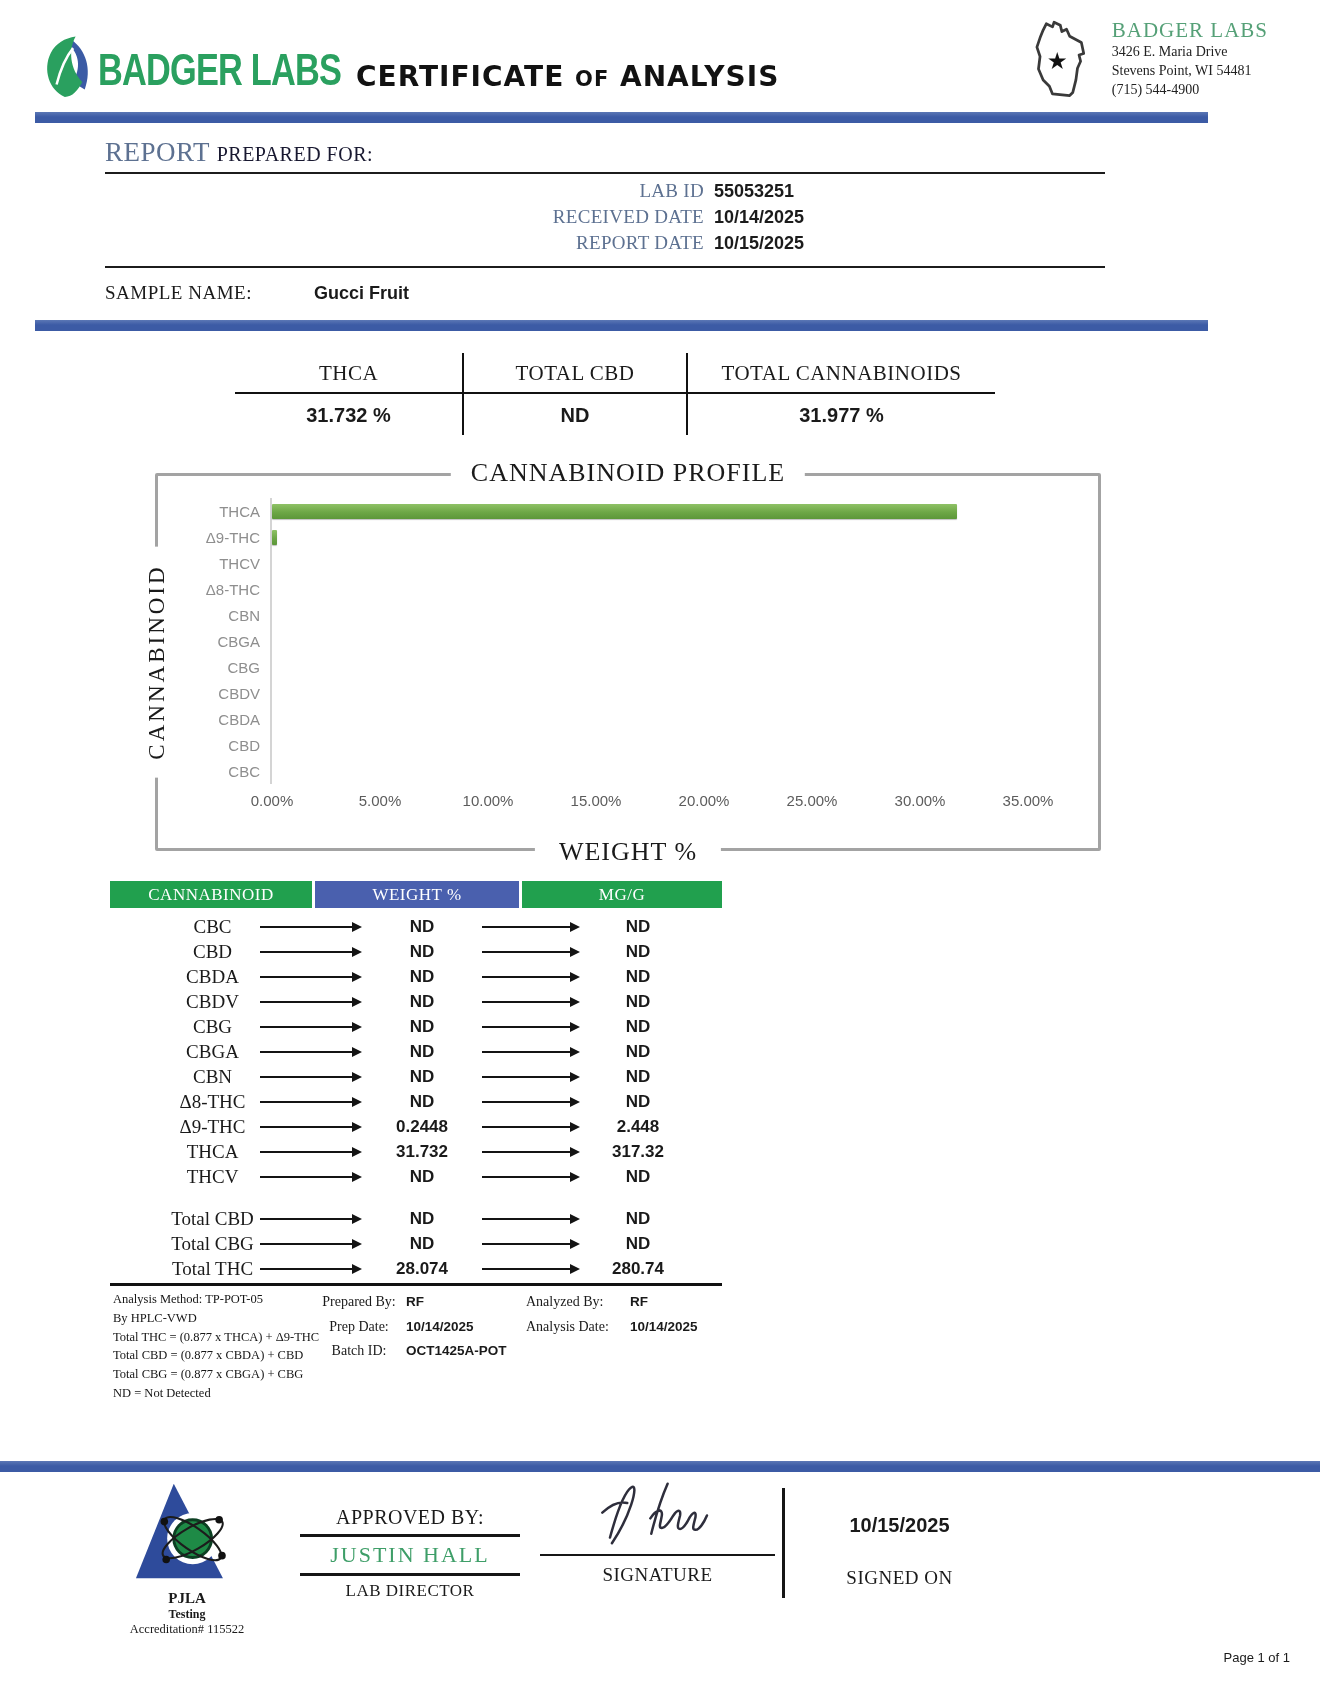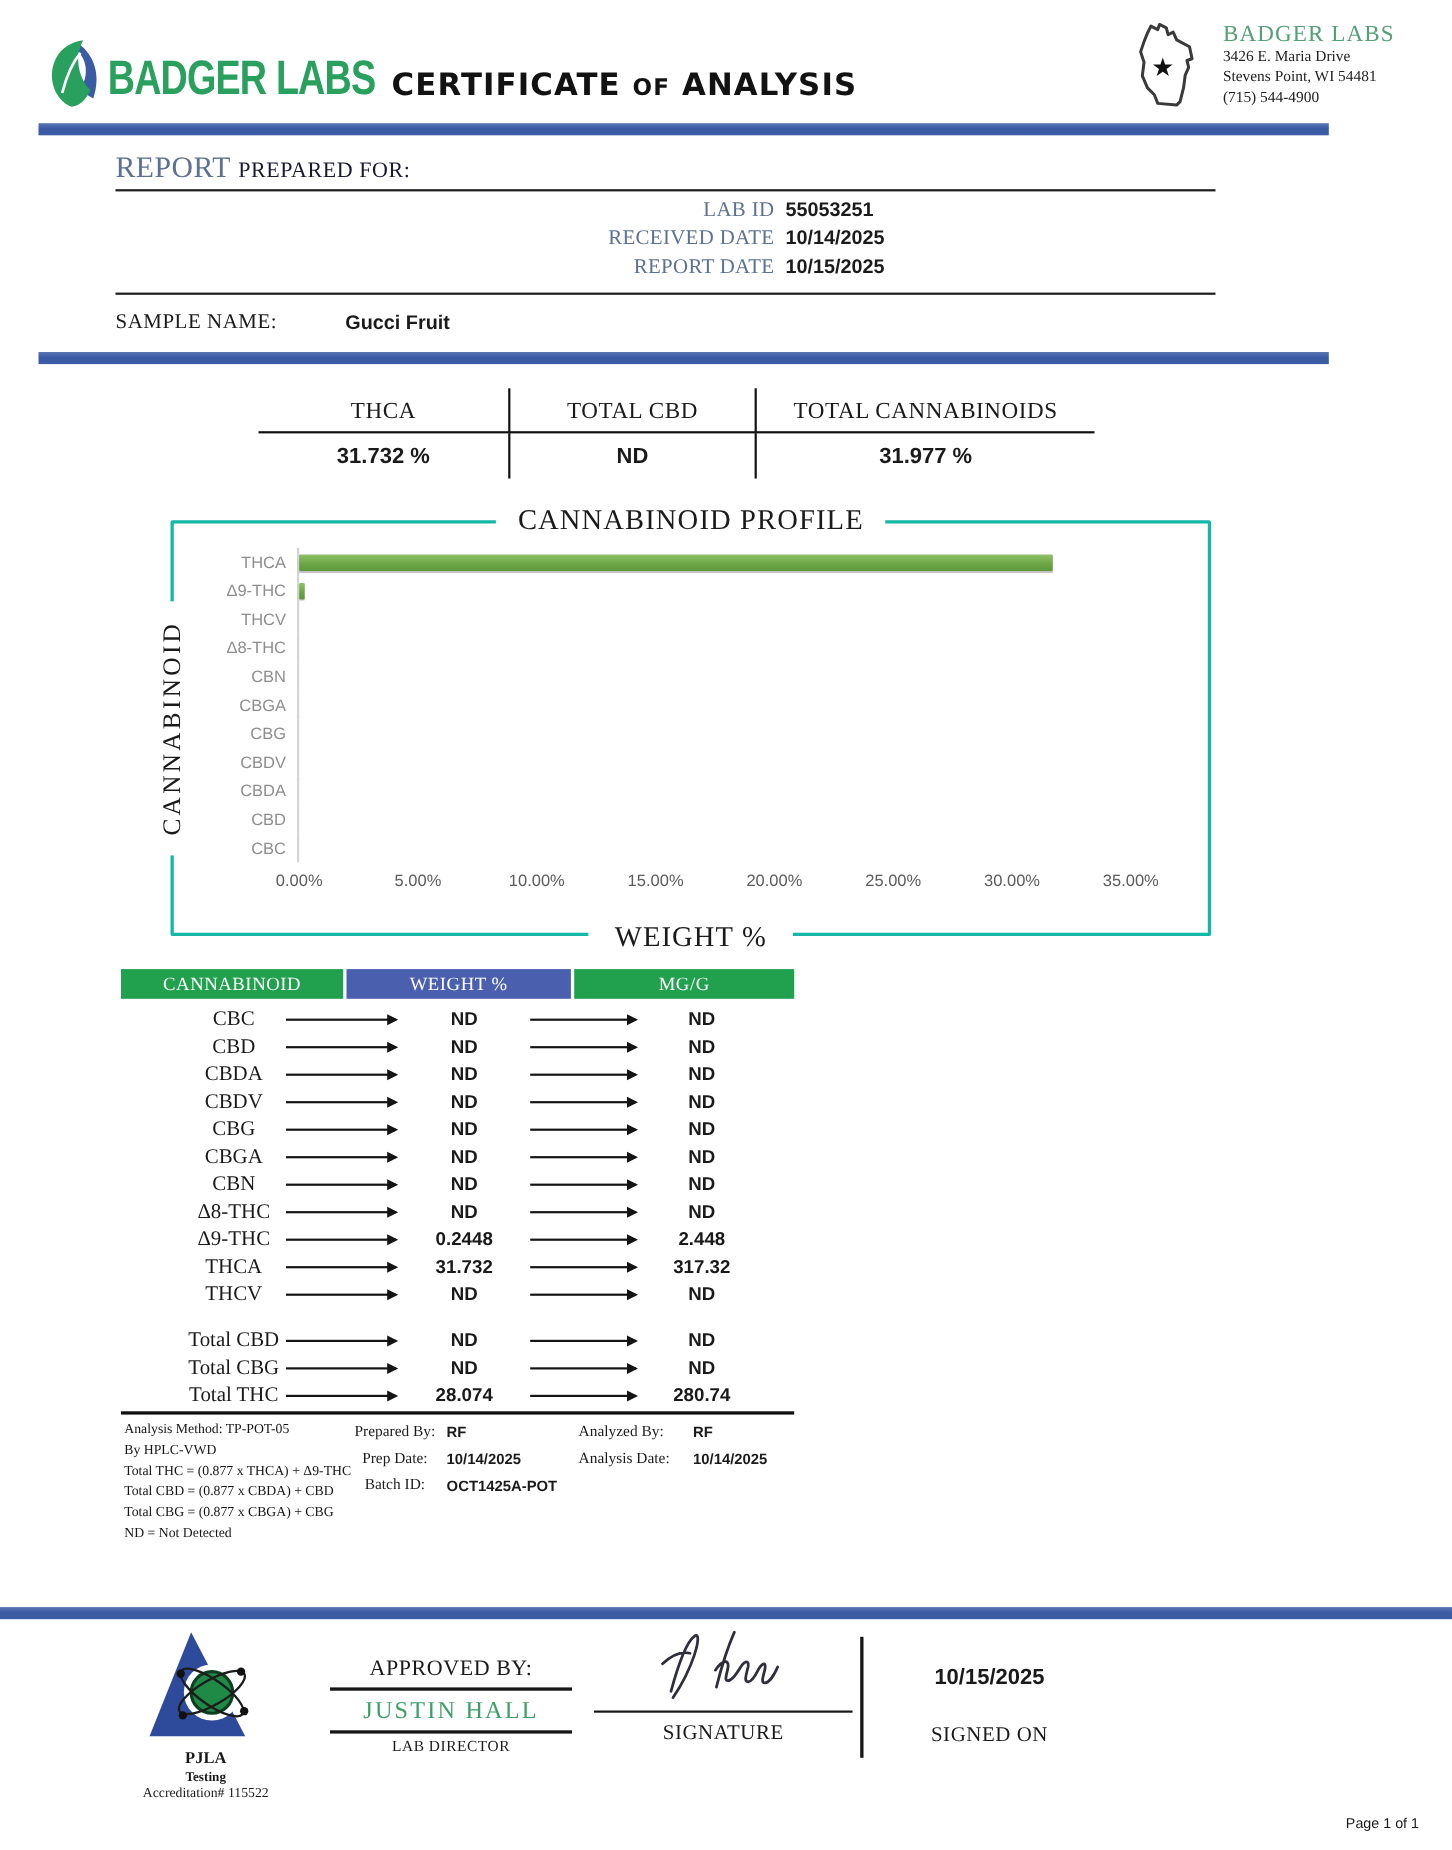--- a/index.html
+++ b/index.html
@@ -40,21 +40,21 @@
   .spacer16{height:16px;}
 
   
   .summary{margin:22px 0 0 235px;display:grid;grid-template-columns:227px 226px 307px;}
   .sumh{font-size:21px;letter-spacing:.5px;text-align:center;padding:8px 0 6px;border-bottom:2.5px solid #111;}
   .sumv{font-family:"Liberation Sans",sans-serif;font-weight:700;font-size:20px;text-align:center;padding:10px 0 8px;}
   .colmid{border-left:2px solid #111;border-right:2px solid #111;}
 
   
   .chart{position:relative;margin:38px 16px 0 155px;width:940px;height:372px;
-         border:3px solid #14b8a6;border-radius:2px;}
+         border:3px solid #a3a3a3;border-radius:2px;}
   .ctitle{position:absolute;top:-18px;left:50%;transform:translateX(-50%);background:#fff;
           padding:0 20px;font-size:26px;letter-spacing:1px;white-space:nowrap;}
   .ylab{position:absolute;left:-16px;top:50%;transform:translateY(-50%) rotate(180deg);
         writing-mode:vertical-rl;background:#fff;padding:18px 2px;font-size:23px;letter-spacing:3px;}
   .xlab{position:absolute;bottom:-19px;left:50%;transform:translateX(-50%);background:#fff;
         padding:0 24px;font-size:26px;letter-spacing:1px;white-space:nowrap;}
   .plot{margin-top:22px;}
   .crow{display:flex;align-items:center;height:26px;}
   .clabel{width:102px;text-align:right;padding-right:10px;flex:none;
           font-family:"Liberation Sans",sans-serif;font-size:15px;color:#8e8e8e;}
@@ -101,21 +101,21 @@
   
   .footer{position:relative;height:178px;}
   .pjla{position:absolute;left:112px;top:8px;width:150px;text-align:center;}
   .pjla .p1{font-weight:700;font-size:15px;margin-top:2px;}
   .pjla .p2{font-weight:700;font-size:12px;}
   .pjla .p3{font-size:12.5px;}
   .approved{position:absolute;left:300px;top:34px;width:220px;text-align:center;}
   .approved .albl{font-size:20px;letter-spacing:.5px;padding:0 12px;}
   .thick{border:none;border-top:3px solid #161616;margin:5px 0;}
   .aname{font-size:22px;letter-spacing:2px;color:#3e9e68;}
-  .atitle{font-size:14px;letter-spacing:.5px;margin-top:4px;}
+  .atitle{font-size:17px;letter-spacing:.5px;margin-top:4px;}
   .sig{position:absolute;left:540px;top:6px;width:235px;text-align:center;font-family:Liberation Serif, serif;}
   .sigline{border:none;border-top:2.5px solid #161616;margin:0 0 8px 0;}
   .siglbl,.signedlbl{font-size:19px;letter-spacing:.5px;}
   .vdiv{position:absolute;left:782px;top:16px;height:110px;border-left:3px solid #161616;}
   .signed{position:absolute;left:802px;top:42px;width:195px;text-align:center;}
   .sdate{font-family:"Liberation Sans",sans-serif;font-weight:700;font-size:20px;}
   .signed .signedlbl{display:block;margin-top:30px;}
   .pagelbl{text-align:right;margin:0 30px 2px 0;font-family:"Liberation Sans",sans-serif;font-size:13px;}
 </style>
 </head>

